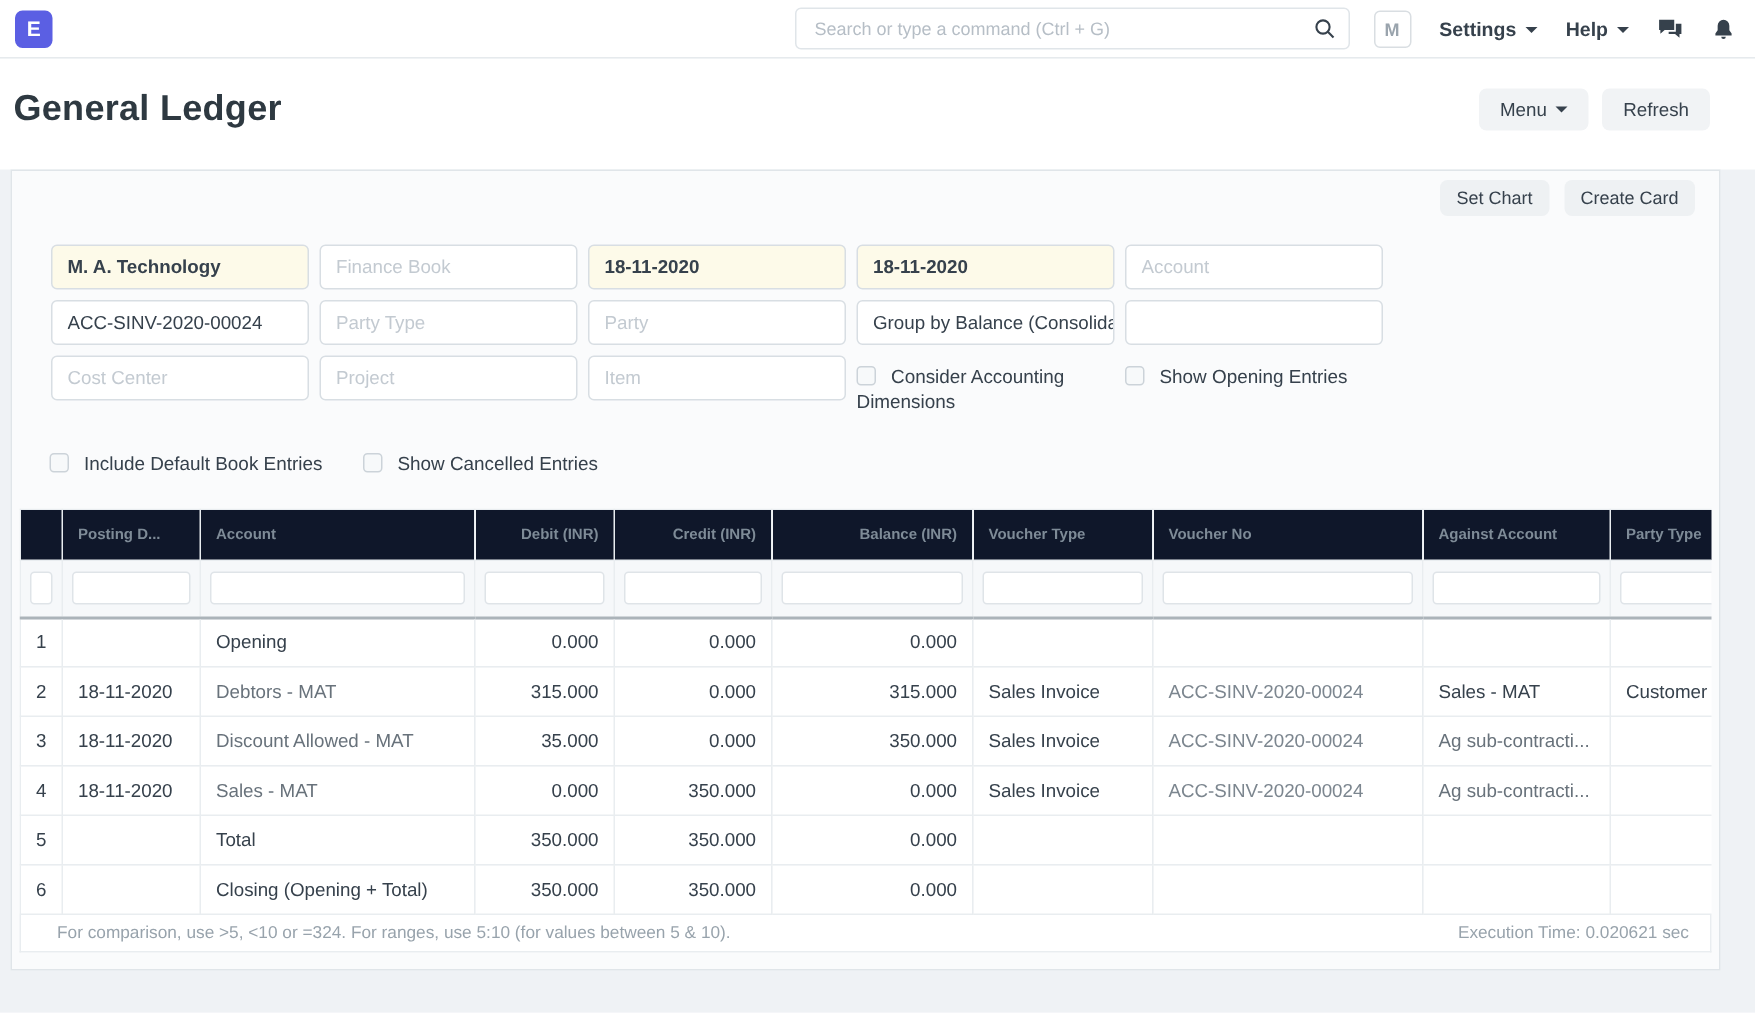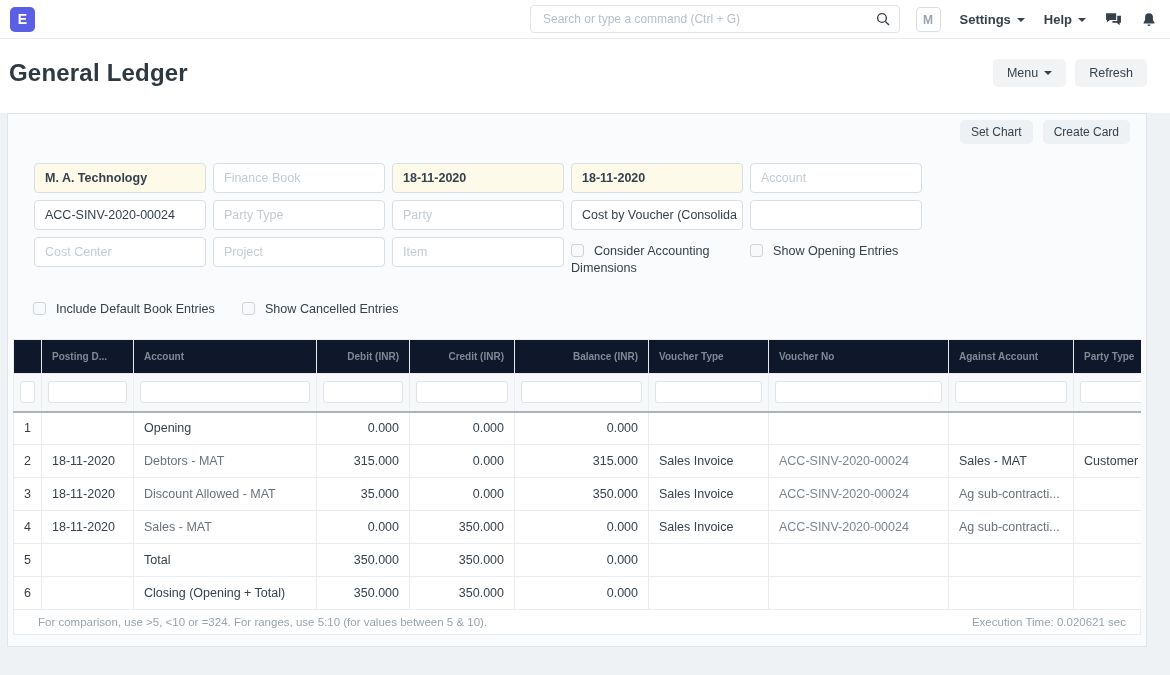--- a/index.html
+++ b/index.html
@@ -37,21 +37,21 @@
   .caret {
     width:0; height:0; border-left:4px solid transparent; border-right:4px solid transparent;
     border-top:4px solid currentColor; display:inline-block; margin-left:6px;
   }
   .nav-icon { width:17px; height:17px; cursor:pointer; display:flex; align-items:center; }
   .nav-icon svg { fill:#36414c; }
 
   
   .page-head {
     height:74px; background:#ffffff; display:flex; align-items:center;
-    justify-content:space-between; padding:0 23px 6px 9px;
+    justify-content:space-between; padding:0 30px 6px 9px;
   }
   .page-title { font-size:24px; font-weight:700; color:#2e3941; letter-spacing:.2px; }
   .head-actions { display:flex; gap:9px; }
   .btn {
     background:#f1f3f5; border:none; border-radius:5px; padding:7px 14px;
     font-size:12.5px; color:#36414c; font-family:"Liberation Sans", sans-serif;
     cursor:pointer; display:inline-flex; align-items:center;
   }
 
   
@@ -175,21 +175,21 @@
 
       <input class="f-input filled" value="M. A. Technology" style="">
       <input class="f-input" placeholder="Finance Book" style="">
       <input class="f-input filled" value="18-11-2020" style="">
       <input class="f-input filled" value="18-11-2020" style="">
       <input class="f-input" placeholder="Account" style="">
 
       <input class="f-input" value="ACC-SINV-2020-00024" style="">
       <input class="f-input" placeholder="Party Type" style="">
       <input class="f-input" placeholder="Party" style="">
-      <div class="f-input select-like">Cost by Voucher (Consolida</div>
+      <div class="f-input select-like">Group by Balance (Consolida</div>
       <input class="f-input" style="">
 
       <input class="f-input" placeholder="Cost Center" style="">
       <input class="f-input" placeholder="Project" style="">
       <input class="f-input" placeholder="Item" style="">
       <label class="chk-cell">
         <span class="chk-box"></span><span>Consider Accounting Dimensions</span>
       </label>
       <label class="chk-cell">
         <span class="chk-box"></span><span>Show Opening Entries</span>

